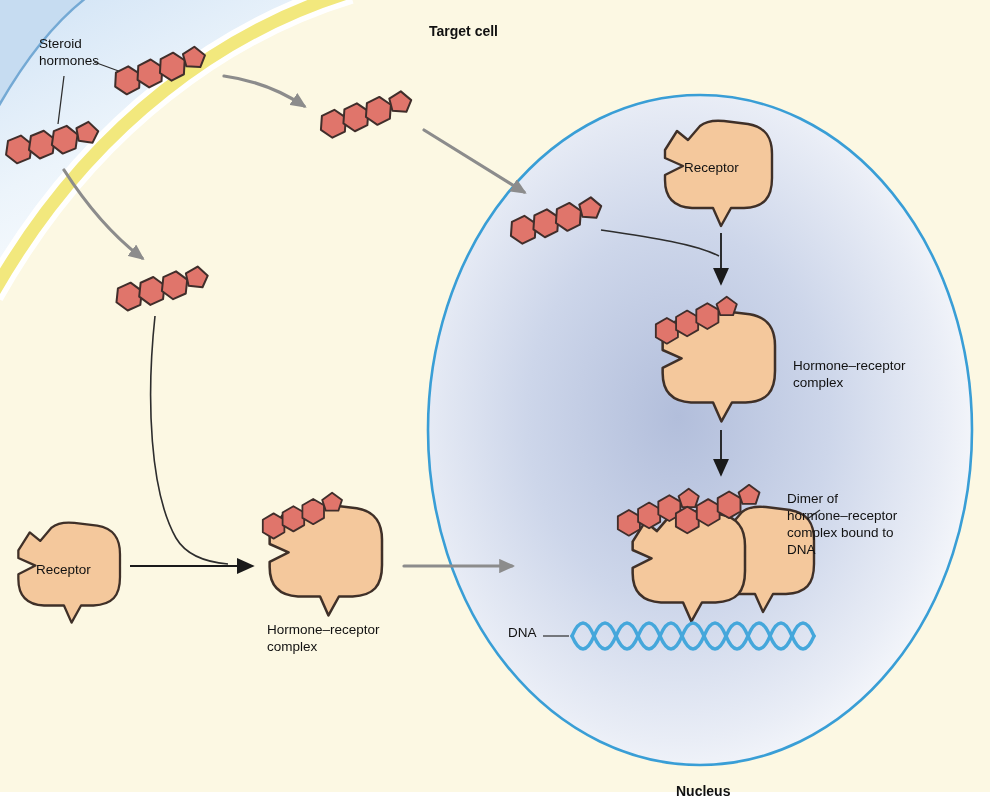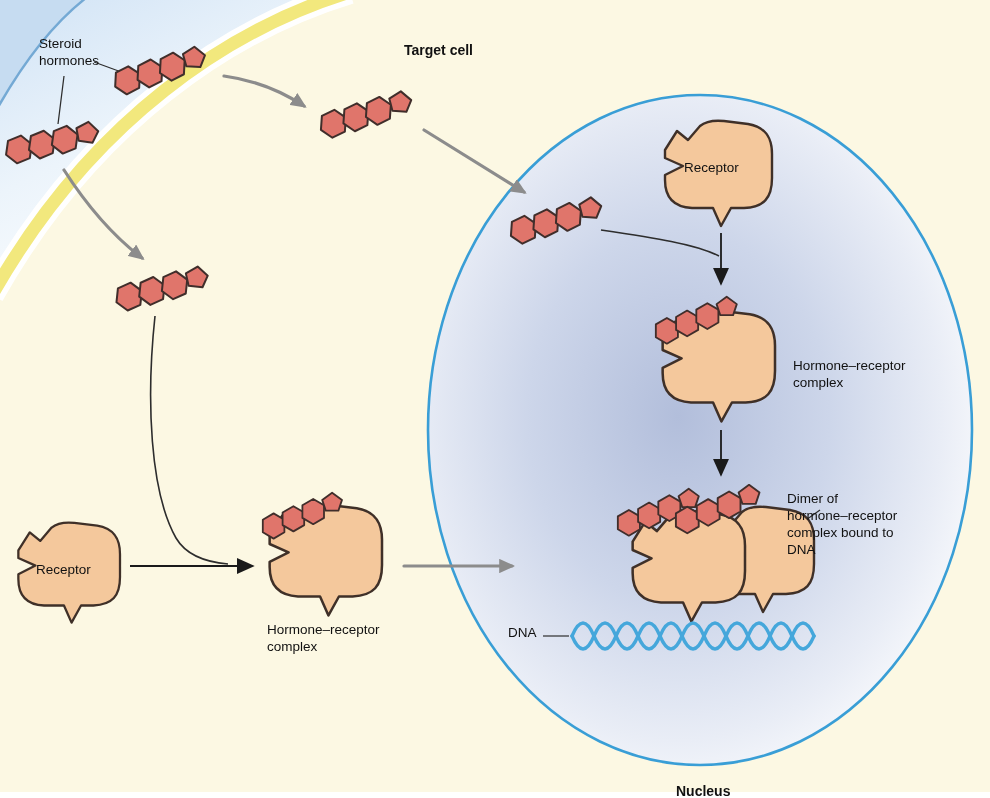--- a/index.html
+++ b/index.html
@@ -121,21 +121,21 @@
     </g>
 
     <g>
       <path class="dna-strand" d="M572,636 q11,-26 22,0 q11,26 22,0 q11,-26 22,0 q11,26 22,0 q11,-26 22,0 q11,26 22,0 q11,-26 22,0 q11,26 22,0 q11,-26 22,0 q11,26 22,0 q11,-26 22,0"></path>
       <path class="dna-strand" d="M572,636 q11,26 22,0 q11,-26 22,0 q11,26 22,0 q11,-26 22,0 q11,26 22,0 q11,-26 22,0 q11,26 22,0 q11,-26 22,0 q11,26 22,0 q11,-26 22,0 q11,26 22,0"></path>
     </g>
   </svg>
 
   <div class="label" style="left:39px; top:35px;">Steroid
 hormones</div>
-  <div class="label bold" style="left:404px; top:23px;margin-top:19px;">Target cell</div>
+  <div class="label bold" style="left:429px; top:23px;">Target cell</div>
   <div class="label" style="left:36px; top:561px;">Receptor</div>
   <div class="label" style="left:267px; top:621px;">Hormone–receptor
 complex</div>
   <div class="label" style="left:684px; top:159px;">Receptor</div>
   <div class="label" style="left:793px; top:357px;">Hormone–receptor
 complex</div>
   <div class="label" style="left:787px; top:490px;">Dimer of
 hormone–receptor
 complex bound to
 DNA</div>

